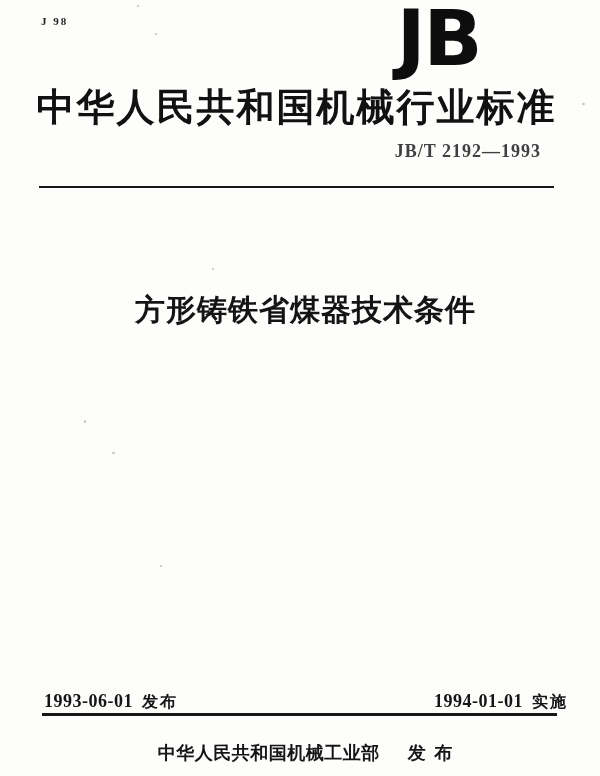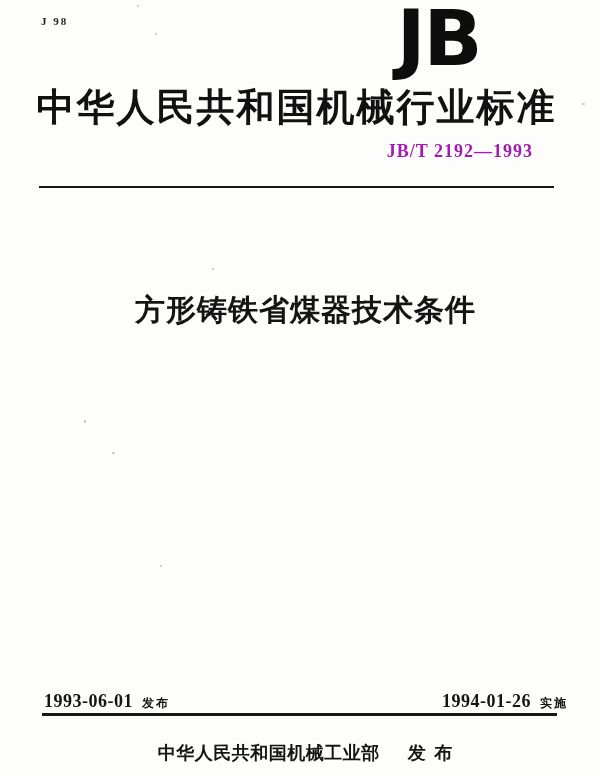--- a/index.html
+++ b/index.html
@@ -50,27 +50,27 @@
     margin: 0;
     text-align: center;
     font-size: 38px;
     font-weight: bold;
     letter-spacing: 2px;
     color: #111;
     white-space: nowrap;
   }
   .std-number {
     position: absolute;
-    right: 78px;
+    right: 70px;
     top: 141px;
     font-family: "Liberation Serif", serif;
     font-weight: bold;
     font-size: 18px;
     letter-spacing: 1px;
-    color: #a21caf;
+    color: #404040;
     white-space: pre;
   }
   .rule {
     position: absolute;
     background: #181818;
   }
   .rule-top {
     left: 39px;
     top: 186px;
     width: 515px;
@@ -110,21 +110,21 @@
   }
   .date-num {
     font-family: "Liberation Serif", serif;
     font-weight: bold;
     font-size: 18px;
     letter-spacing: 0.5px;
     color: #151515;
   }
   .date-label {
     margin-left: 9px;
-    font-size: 12px;
+    font-size: 16px;
     font-weight: 600;
     letter-spacing: 2px;
     color: #151515;
   }
   .publisher-row {
     position: absolute;
     left: 0;
     right: 0;
     top: 741px;
     display: flex;
@@ -165,21 +165,21 @@
   <div class="rule rule-top"></div>
 
   <h2 class="doc-title">方形铸铁省煤器技术条件</h2>
 
   <div class="dates-row">
     <div class="date-item">
       <span class="date-num">1993-06-01</span>
       <span class="date-label">发布</span>
     </div>
     <div class="date-item">
-      <span class="date-num">1994-01-26</span>
+      <span class="date-num">1994-01-01</span>
       <span class="date-label">实施</span>
     </div>
   </div>
 
   <div class="rule rule-bottom"></div>
 
   <div class="publisher-row">
     <span class="publisher-name">中华人民共和国机械工业部</span>
     <span class="publish-label">发 布</span>
   </div>

